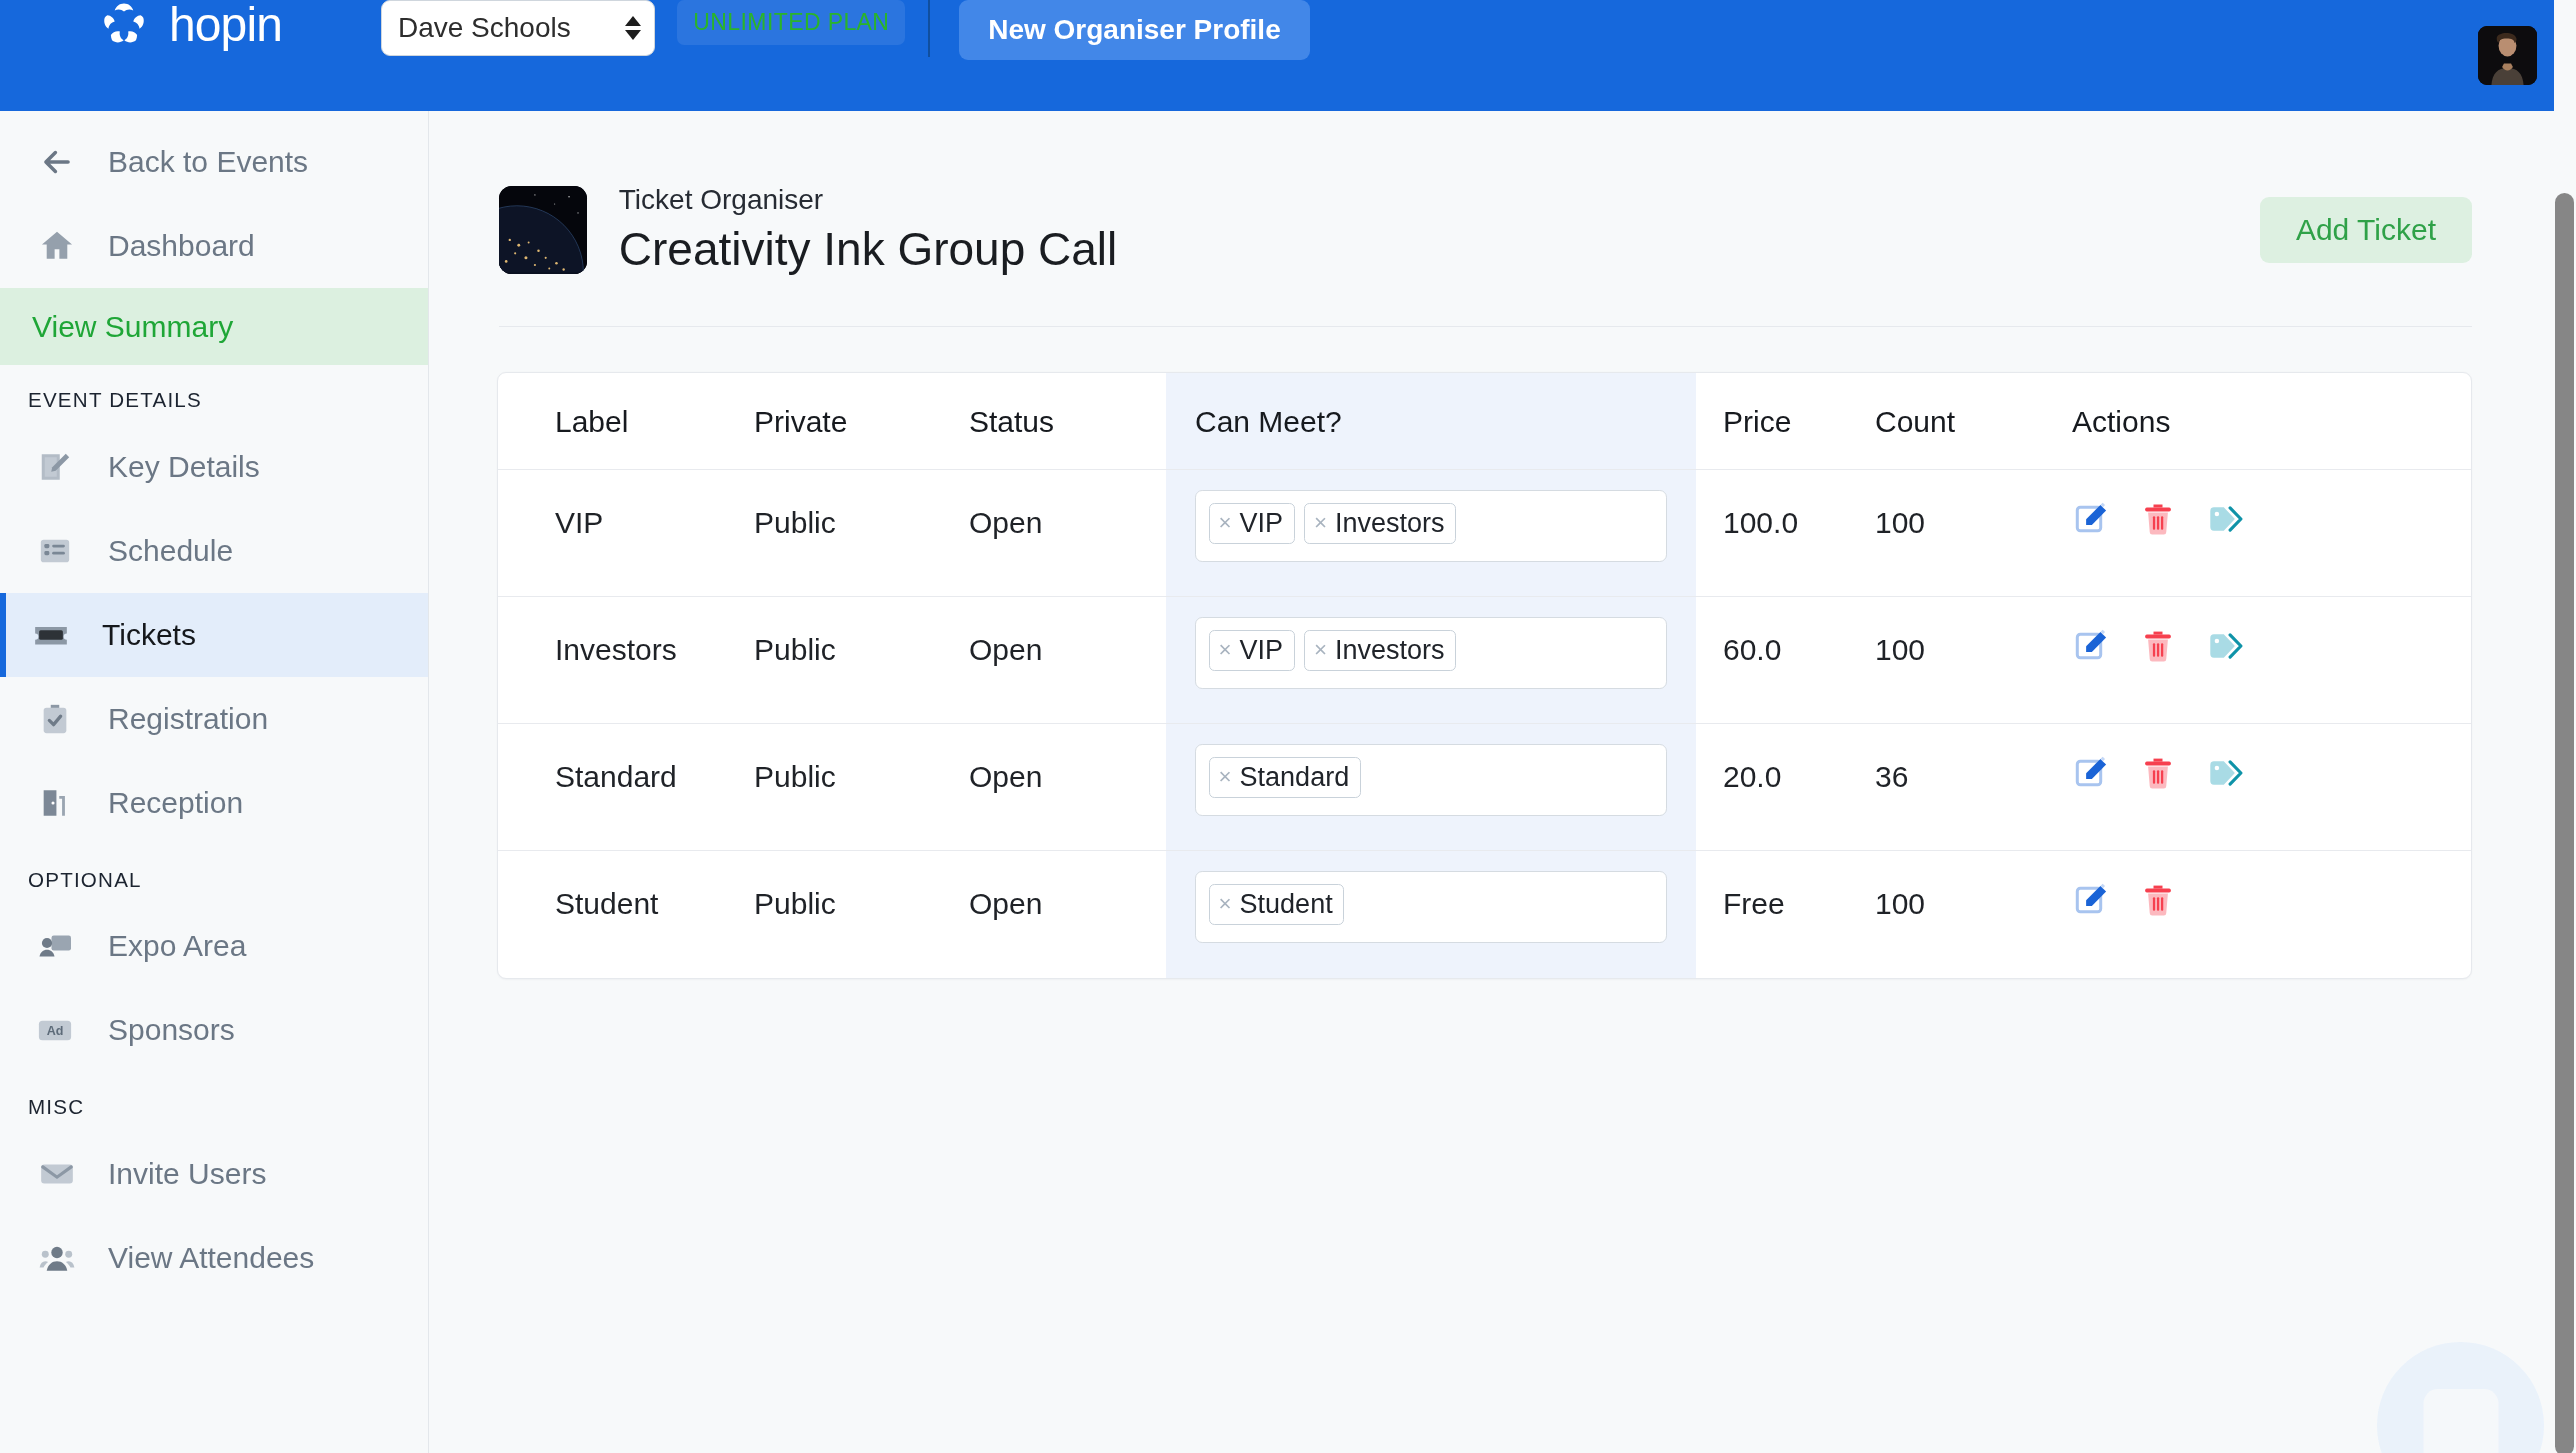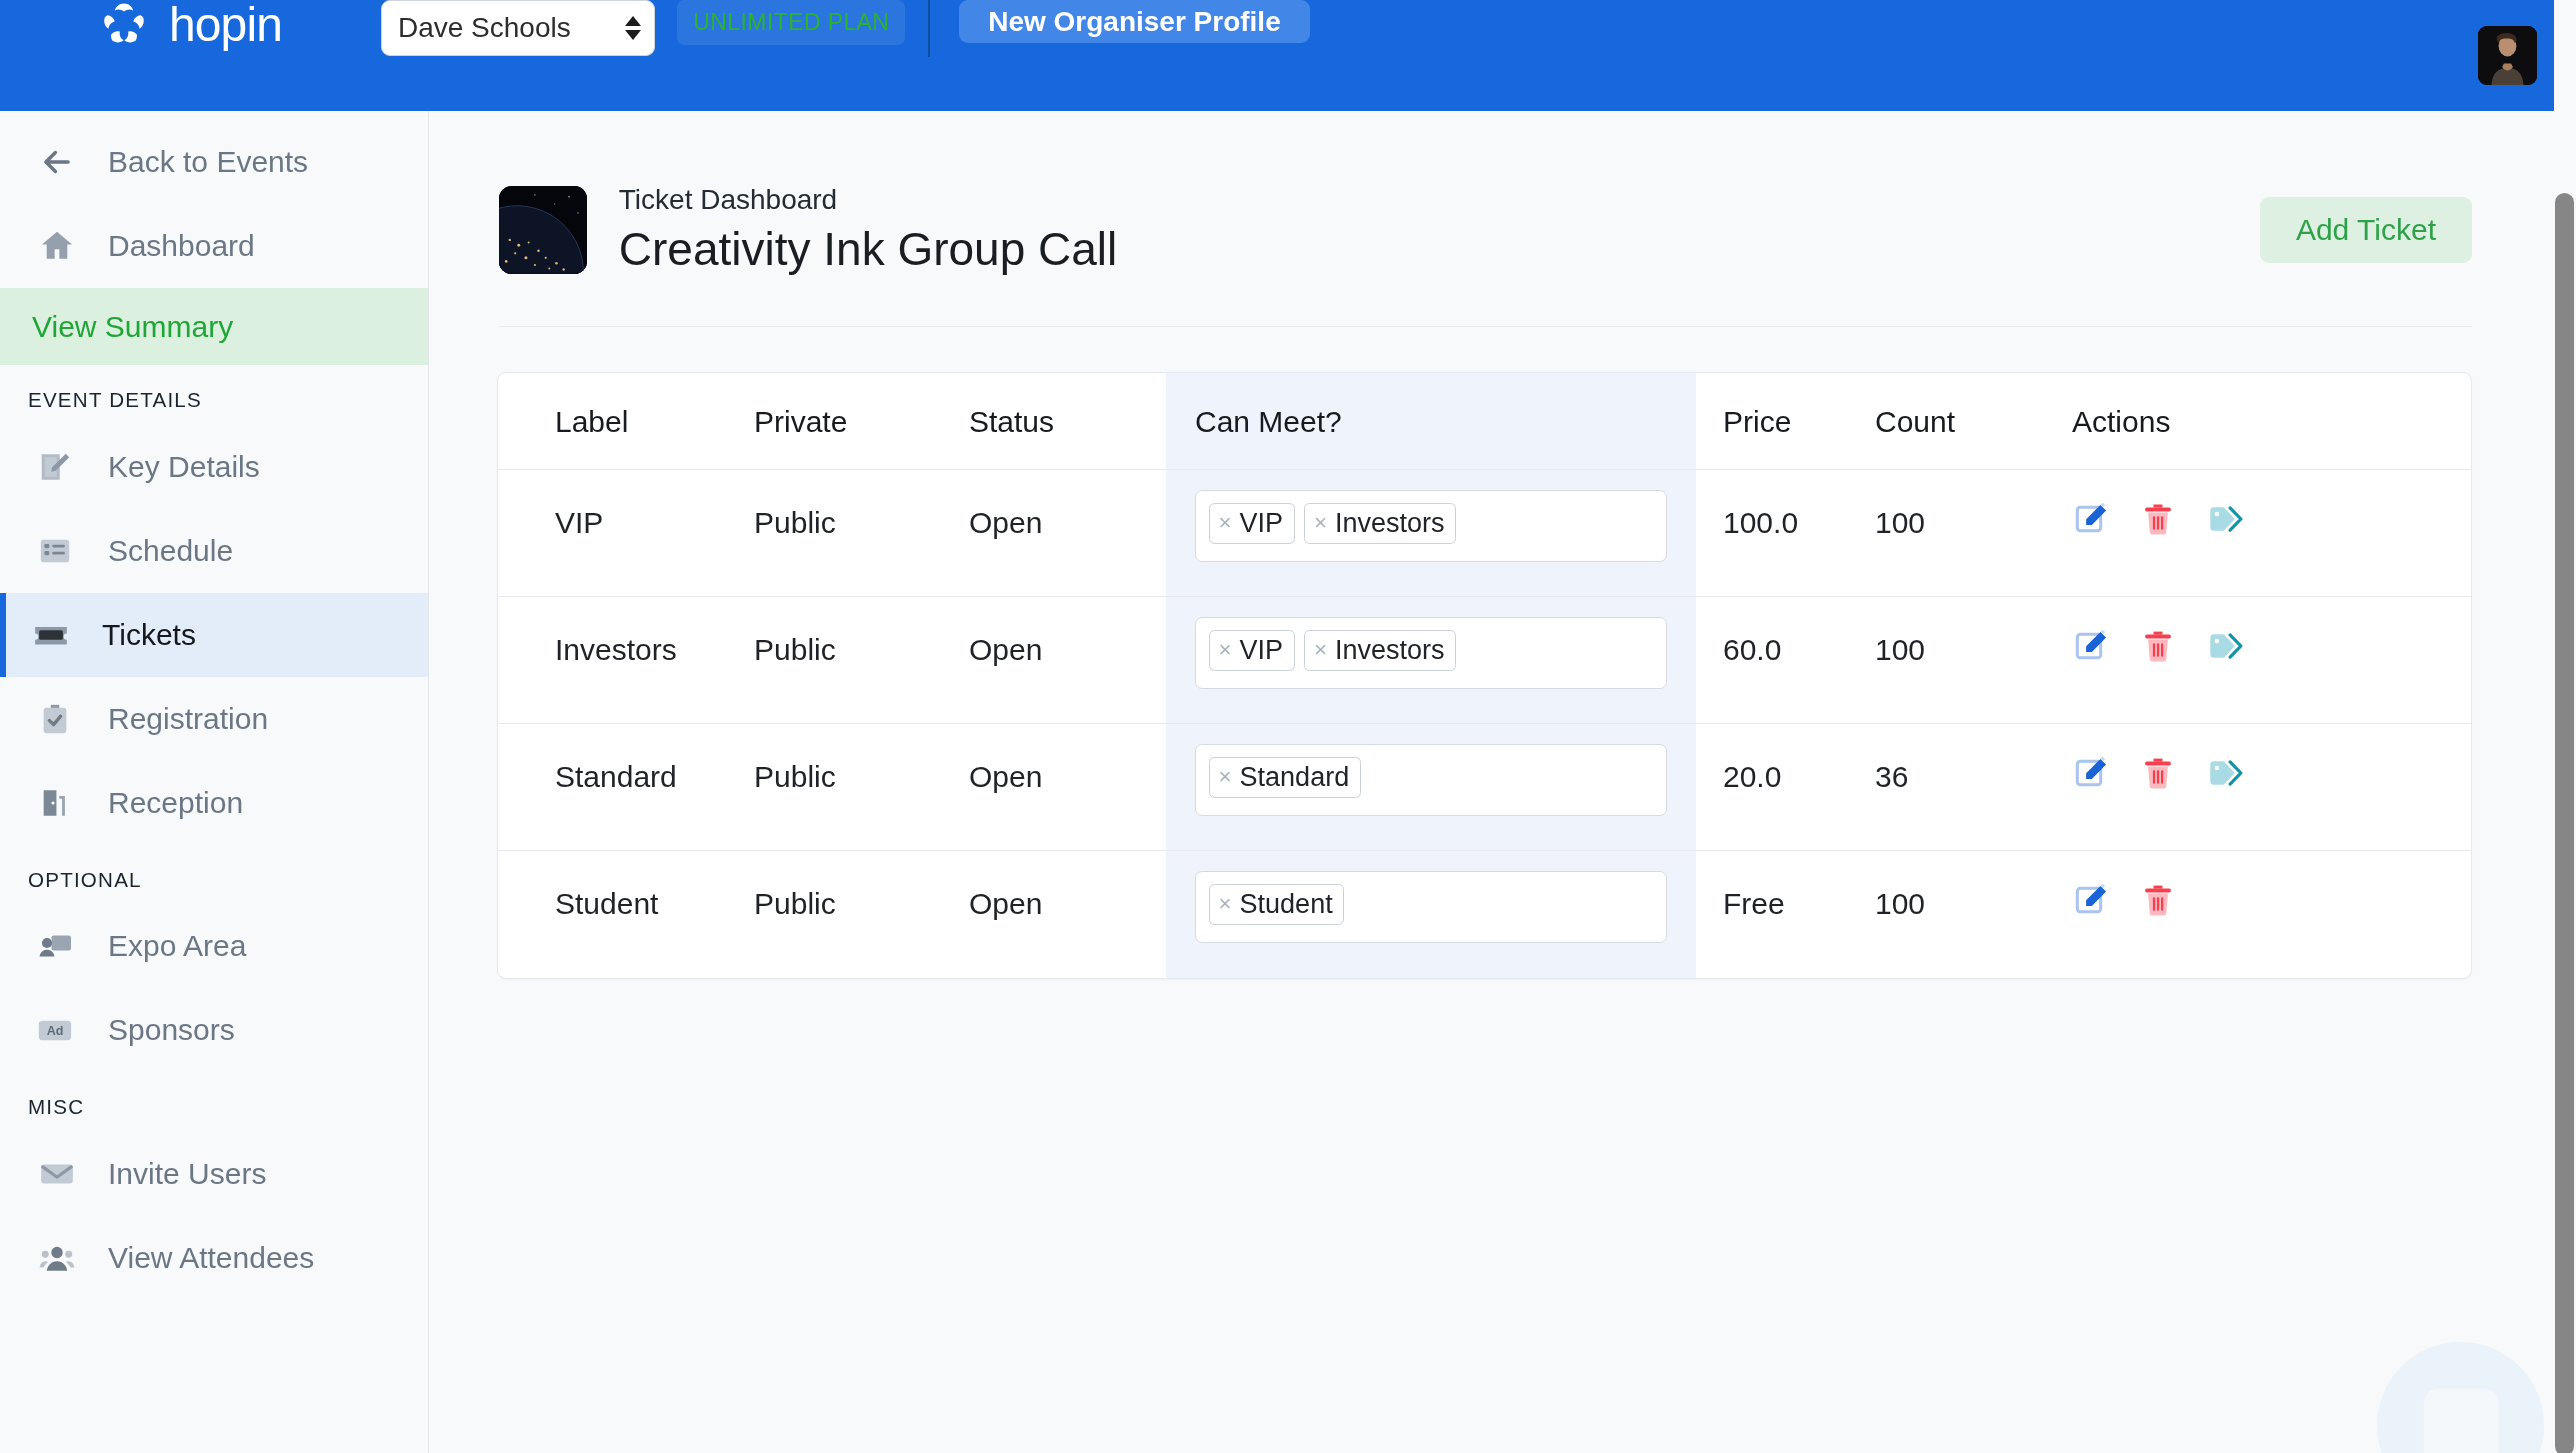--- a/index.html
+++ b/index.html
@@ -35,21 +35,21 @@
   .plan-badge {
     margin-left: 22.4px; height: 45px; padding: 0 16px;
     background: rgba(255,255,255,0.09); border-radius: 7.2px;
     display: flex; align-items: center;
     color: #2ab42a; font-size: 23px; letter-spacing: 0.4px;
   }
 
   .topbar-divider { width: 1.8px; height: 57px; background: #104f9f; margin-left: 23px; }
 
   .new-profile-btn {
-    margin-left: 29px; height: 43px; padding: 0 29px;
+    margin-left: 29px; height: 60px; padding: 0 29px;
     background: #4287e8; border: none; border-radius: 9px;
     color: #ffffff; font-size: 28px; font-weight: 700;
     font-family: "Liberation Sans", sans-serif;
     display: flex; align-items: center; cursor: pointer;
   }
 
   .avatar {
     position: absolute; right: 39px; top: 26px;
     width: 59px; height: 59px; border-radius: 9px; overflow: hidden;
     background: #0b0b0d;
@@ -399,21 +399,21 @@
             <path d="M-54 96a74 74 0 01148 0" fill="none" stroke="#3a5a86" stroke-width="1.1" opacity="0.55"></path>
             <g fill="#ffffff" opacity="0.75">
               <circle cx="78" cy="12" r="0.9"></circle>
                 <circle cx="88" cy="30" r="0.7"></circle>
               <circle cx="62" cy="20" r="0.6"></circle>
                 <circle cx="40" cy="10" r="0.7"></circle>
             </g>
           </svg>
         </div>
         <div class="head-text">
-          <div class="head-kicker">Ticket Dashboard</div>
+          <div class="head-kicker">Ticket Organiser</div>
           <div class="head-title">Creativity Ink Group Call</div>
         </div>
         <button class="add-ticket-btn">Add Ticket</button>
       </div>
 
       <div class="table-card">
         <table>
           <colgroup>
             <col class="col-label">
               <col class="col-private">

